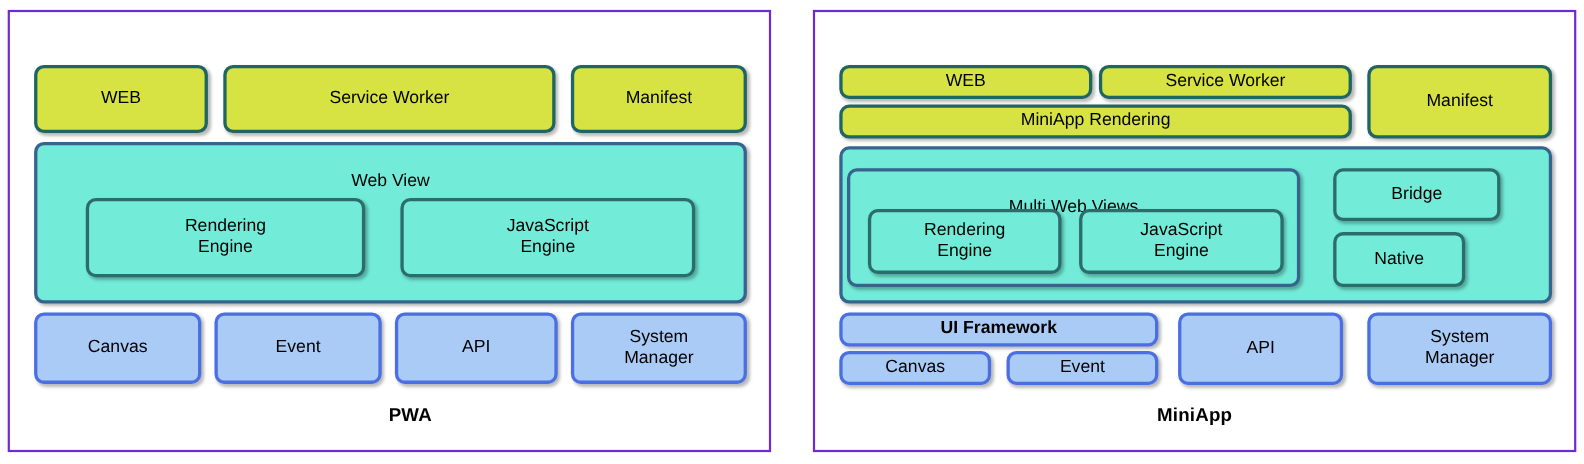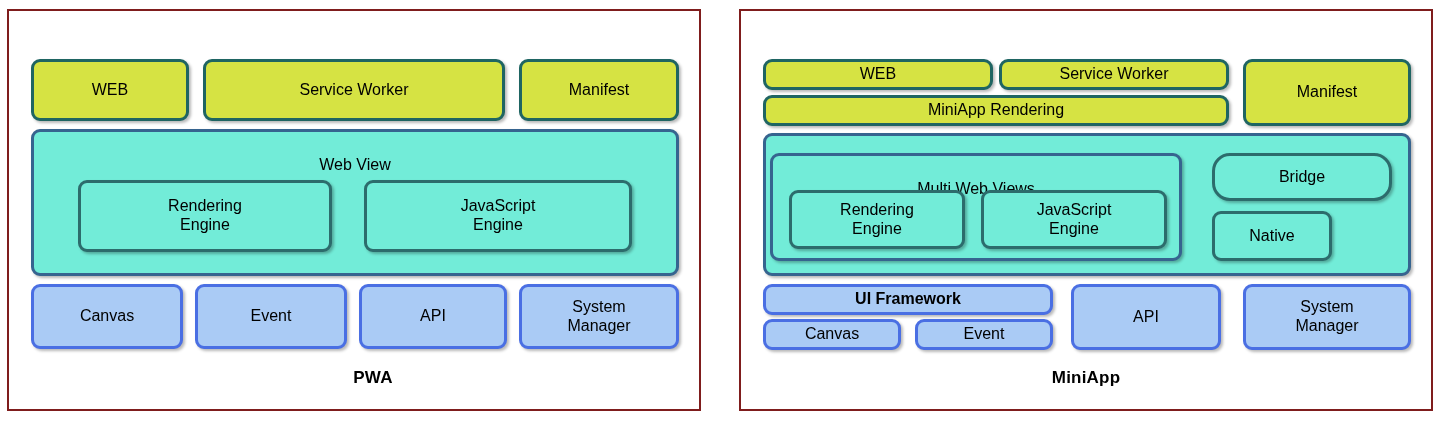--- a/index.html
+++ b/index.html
@@ -18,21 +18,21 @@
     position: relative;
     width: 1440px;
     height: 422px;
     background: #ffffff;
   }
 
   
   .panel {
     position: absolute;
     background: #ffffff;
-    border: 2px solid #7f1d1d;
+    border: 2px solid #6d28d9;
     box-sizing: border-box;
   }
   #panel-pwa     { left: 7px;   top: 9px;  width: 694px; height: 402px; }
   #panel-miniapp { left: 739px; top: 9px;  width: 694px; height: 402px; }
 
   .panel-title {
     position: absolute;
     left: 0;
     width: 100%;
     text-align: center;
@@ -189,21 +189,21 @@
         </div>
 
         <div class="box b-cyan" style="left:208px; top:34px; width:186px; height:59px;">
           <span>
             <span class="lbl">JavaScript</span>
             <span class="lbl">Engine</span>
           </span>
         </div>
       </div>
 
-      <div class="box b-cyan" style="left:446px; top:17px; width:180px; height:48px;border-radius:18px;">
+      <div class="box b-cyan" style="left:446px; top:17px; width:152px; height:48px;">
         <span class="lbl">Bridge</span>
       </div>
 
       <div class="box b-cyan" style="left:446px; top:75px; width:120px; height:50px;">
         <span class="lbl">Native</span>
       </div>
     </div>
 
     <div class="box b-blue" style="left:22px; top:273px; width:290px; height:31px;font-weight:bold;">
       <span class="lbl">UI Framework</span>

